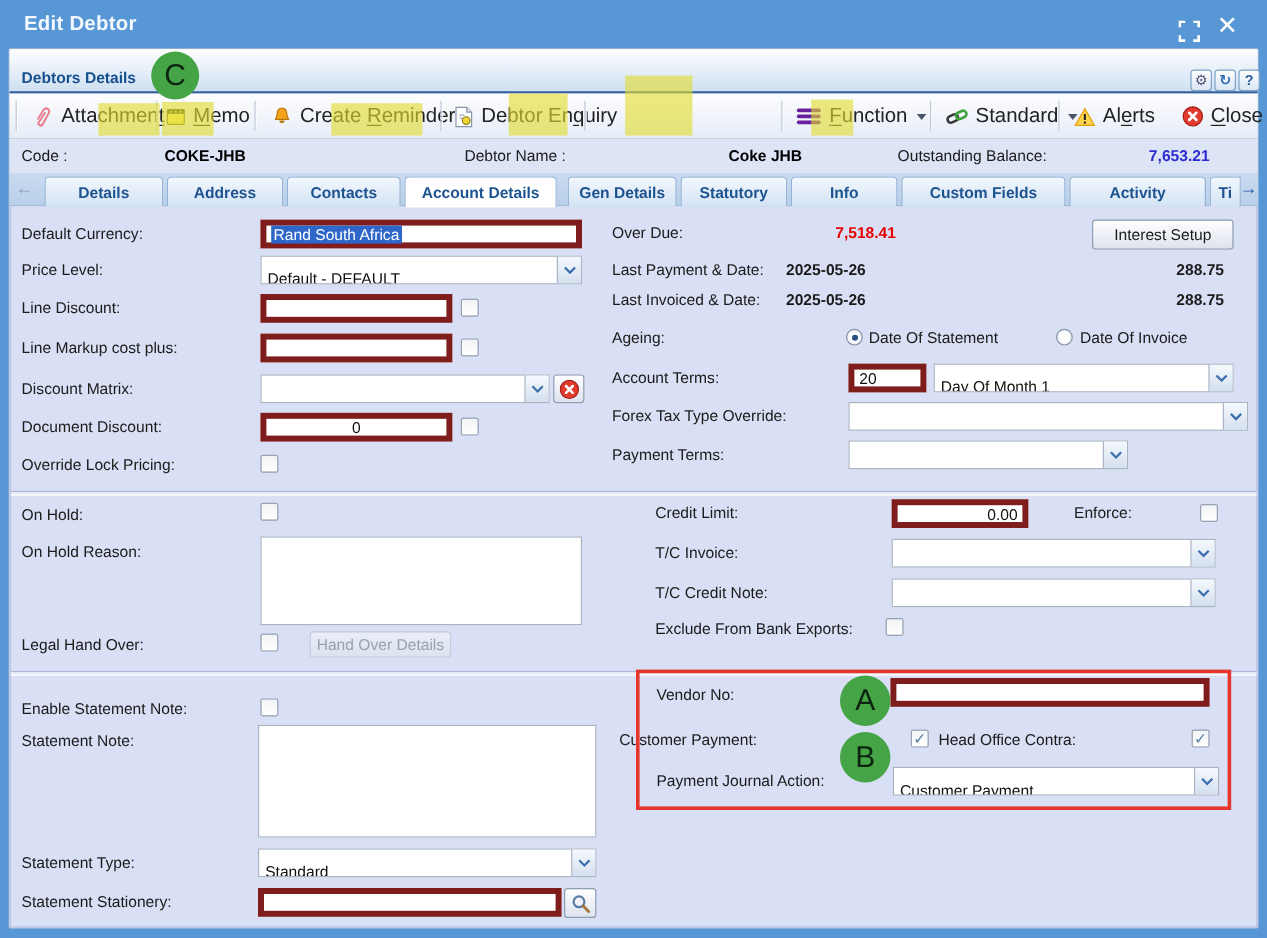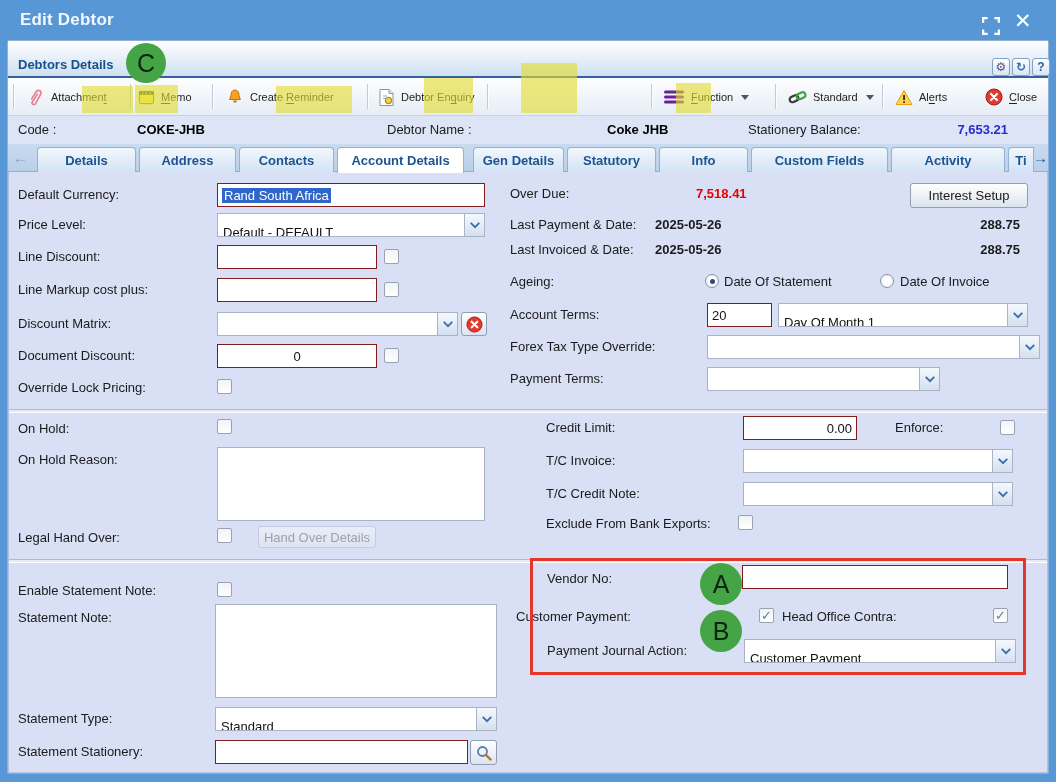--- a/index.html
+++ b/index.html
@@ -9,38 +9,38 @@
   .wtitle{position:absolute;left:20px;top:10px;font-size:17px;font-weight:600;color:#f2f8fe;letter-spacing:.2px}
   .maxbtn{position:absolute;left:982px;top:17px;width:18px;height:18px;cursor:pointer}
   .closebtn{position:absolute;left:1014px;top:9px;font-size:21px;font-weight:bold;color:#fff;cursor:pointer}
   
   .dlgbg{position:absolute;left:7px;top:40px;width:1042px;height:734px;background:#eef3fb;border:1px solid #8fb0d2;border-radius:2px}
   .panelheader{position:absolute;left:8px;top:41px;width:1040px;height:37px;background:linear-gradient(#fefeff,#cfe0f2);border-bottom:2px solid #33619f}
   .ptitle{position:absolute;left:18px;top:57px;font-size:13px;font-weight:bold;color:#17508f}
   .hbtn{position:absolute;top:58px;width:18px;height:18px;border:1px solid #7fa3c8;border-radius:3px;background:linear-gradient(#fefefe,#d8e6f4);display:flex;align-items:center;justify-content:center;font-size:12px;cursor:pointer}
   
   .toolbar{position:absolute;left:8px;top:78px;width:1040px;height:38px;background:linear-gradient(#fdfdfe,#e6edf7);border-bottom:1px solid #c5d2e4}
-  .titem{position:absolute;top:78px;height:38px;display:flex;align-items:center;gap:6px;font-size:11px;color:#222;cursor:pointer;white-space:nowrap}
+  .titem{position:absolute;top:78px;height:38px;display:flex;align-items:center;gap:6px;font-size:17px;color:#222;cursor:pointer;white-space:nowrap}
   .titem u{text-underline-offset:2px}
   .tsep{position:absolute;top:84px;height:25px;width:1px;background:#c0cbda;box-shadow:1px 0 0 #fafcfe}
   .darw{width:0;height:0;border-left:4px solid transparent;border-right:4px solid transparent;border-top:5px solid #4a5668;margin-left:2px}
   
   .inforow{position:absolute;left:8px;top:116px;width:1040px;height:28px;background:#dce4f6}
   .ilbl{position:absolute;top:122px;font-size:13px;color:#1b1b1b}
   .bval{font-weight:bold;color:#000}
   
   .tabstrip{position:absolute;left:8px;top:144px;width:1040px;height:28px;background:linear-gradient(#cadbf0,#b9cfe9);border-bottom:1px solid #8fb0d2}
   .tab{position:absolute;top:147px;height:25px;border:1px solid #93b2d4;border-bottom:none;border-radius:4px 4px 0 0;background:linear-gradient(#f2f7fd,#d3e3f4);display:flex;align-items:center;justify-content:center;font-size:13px;font-weight:bold;color:var(--tab-text-blue,#1d5390);cursor:pointer;overflow:hidden}
   .tab.active{background:#fff;height:26px;z-index:2}
   .tabarrow{position:absolute;top:149px;font-size:15px;font-weight:bold;cursor:pointer}
   
   .content{position:absolute;left:8px;top:172px;width:1040px;height:601px;background:#d9dff4;border:1px solid #b3bfe0;border-top:none}
   .sep{position:absolute;left:9px;width:1038px;height:4px;background:#e6eaf8;border-top:1px solid #aeb9dd;border-bottom:1px solid #fff}
   .lbl{position:absolute;font-size:13px;color:#1b1b1b;white-space:nowrap}
-  .tb{position:absolute;height:24px;background:#fff;border:1px solid #7f1d1d;display:flex;align-items:center;padding:0 4px;font-size:13px;color:#111}
+  .tb{position:absolute;height:24px;background:#fff;border:5px solid #7f1d1d;display:flex;align-items:center;padding:0 4px;font-size:13px;color:#111}
   .ta{position:absolute;background:#fff;border:1px solid #a9b3c4}
   .combo{position:absolute;height:24px;background:#fff;border:1px solid #a9b3c4;display:flex;align-items:stretch;cursor:pointer}
   .cval{flex:1;padding:15px 5px 0;font-size:13px;color:#111;display:flex;align-items:center;white-space:nowrap;overflow:hidden}
   .carw{width:20px;background:linear-gradient(#f5f9fd,#d4e0ef);border-left:1px solid #aab4c5;display:flex;align-items:center;justify-content:center}
   .cb{position:absolute;width:15px;height:15px;background:linear-gradient(#f2f3f5,#fff);border:1px solid #98a2b1;border-radius:2px;color:#5b7da5;font-size:13px;font-weight:bold;line-height:13px;text-align:center;cursor:pointer}
   .cb.checked::after{content:"✓"}
   .radio{position:absolute;width:14px;height:14px;border-radius:50%;border:1px solid #8795a8;background:radial-gradient(#fff 40%,#dde4ec);cursor:pointer}
   .radio.checked::after{content:"";position:absolute;left:4px;top:4px;width:5px;height:5px;border-radius:50%;background:#274e85}
   .btn{position:absolute;display:flex;align-items:center;justify-content:center;font-size:13px;color:#1a1a1a;background:linear-gradient(#ffffff,#dde3ee);border:1px solid #8fa0b5;border-radius:3px;cursor:pointer}
   .btn.disabled{color:#9aa2b0;background:linear-gradient(#e9edf6,#dde3f0);border-color:#c3cce0;cursor:default}
@@ -149,21 +149,21 @@
         <path d="M6 6 L12 12 M12 6 L6 12" stroke="#fff" stroke-width="2.2" stroke-linecap="round"></path>
       </svg>
     <span><span></span><u>C</u><span>lose</span></span>
   </div>
 
   <div class="inforow"></div>
   <span class="ilbl" style="left:18px">Code :</span>
   <span class="ilbl bval" style="left:137px">COKE-JHB</span>
   <span class="ilbl" style="left:387px">Debtor Name :</span>
   <span class="ilbl bval" style="left:607px">Coke JHB</span>
-  <span class="ilbl" style="left:748px">Stationery Balance:</span>
+  <span class="ilbl" style="left:748px">Outstanding Balance:</span>
   <span class="ilbl bval" style="left:878px;width:130px;text-align:right;color:var(--balance-blue,#2a2ad0)">7,653.21</span>
 
   <div class="tabstrip"></div>
   <span class="tabarrow" style="left:13px;color:#8b9cb5">←</span>
   <div class="tab" style="left:37px;width:99px">
       <span>Details</span>
     </div>
   <div class="tab" style="left:139px;width:97px">
       <span>Address</span>
     </div>

